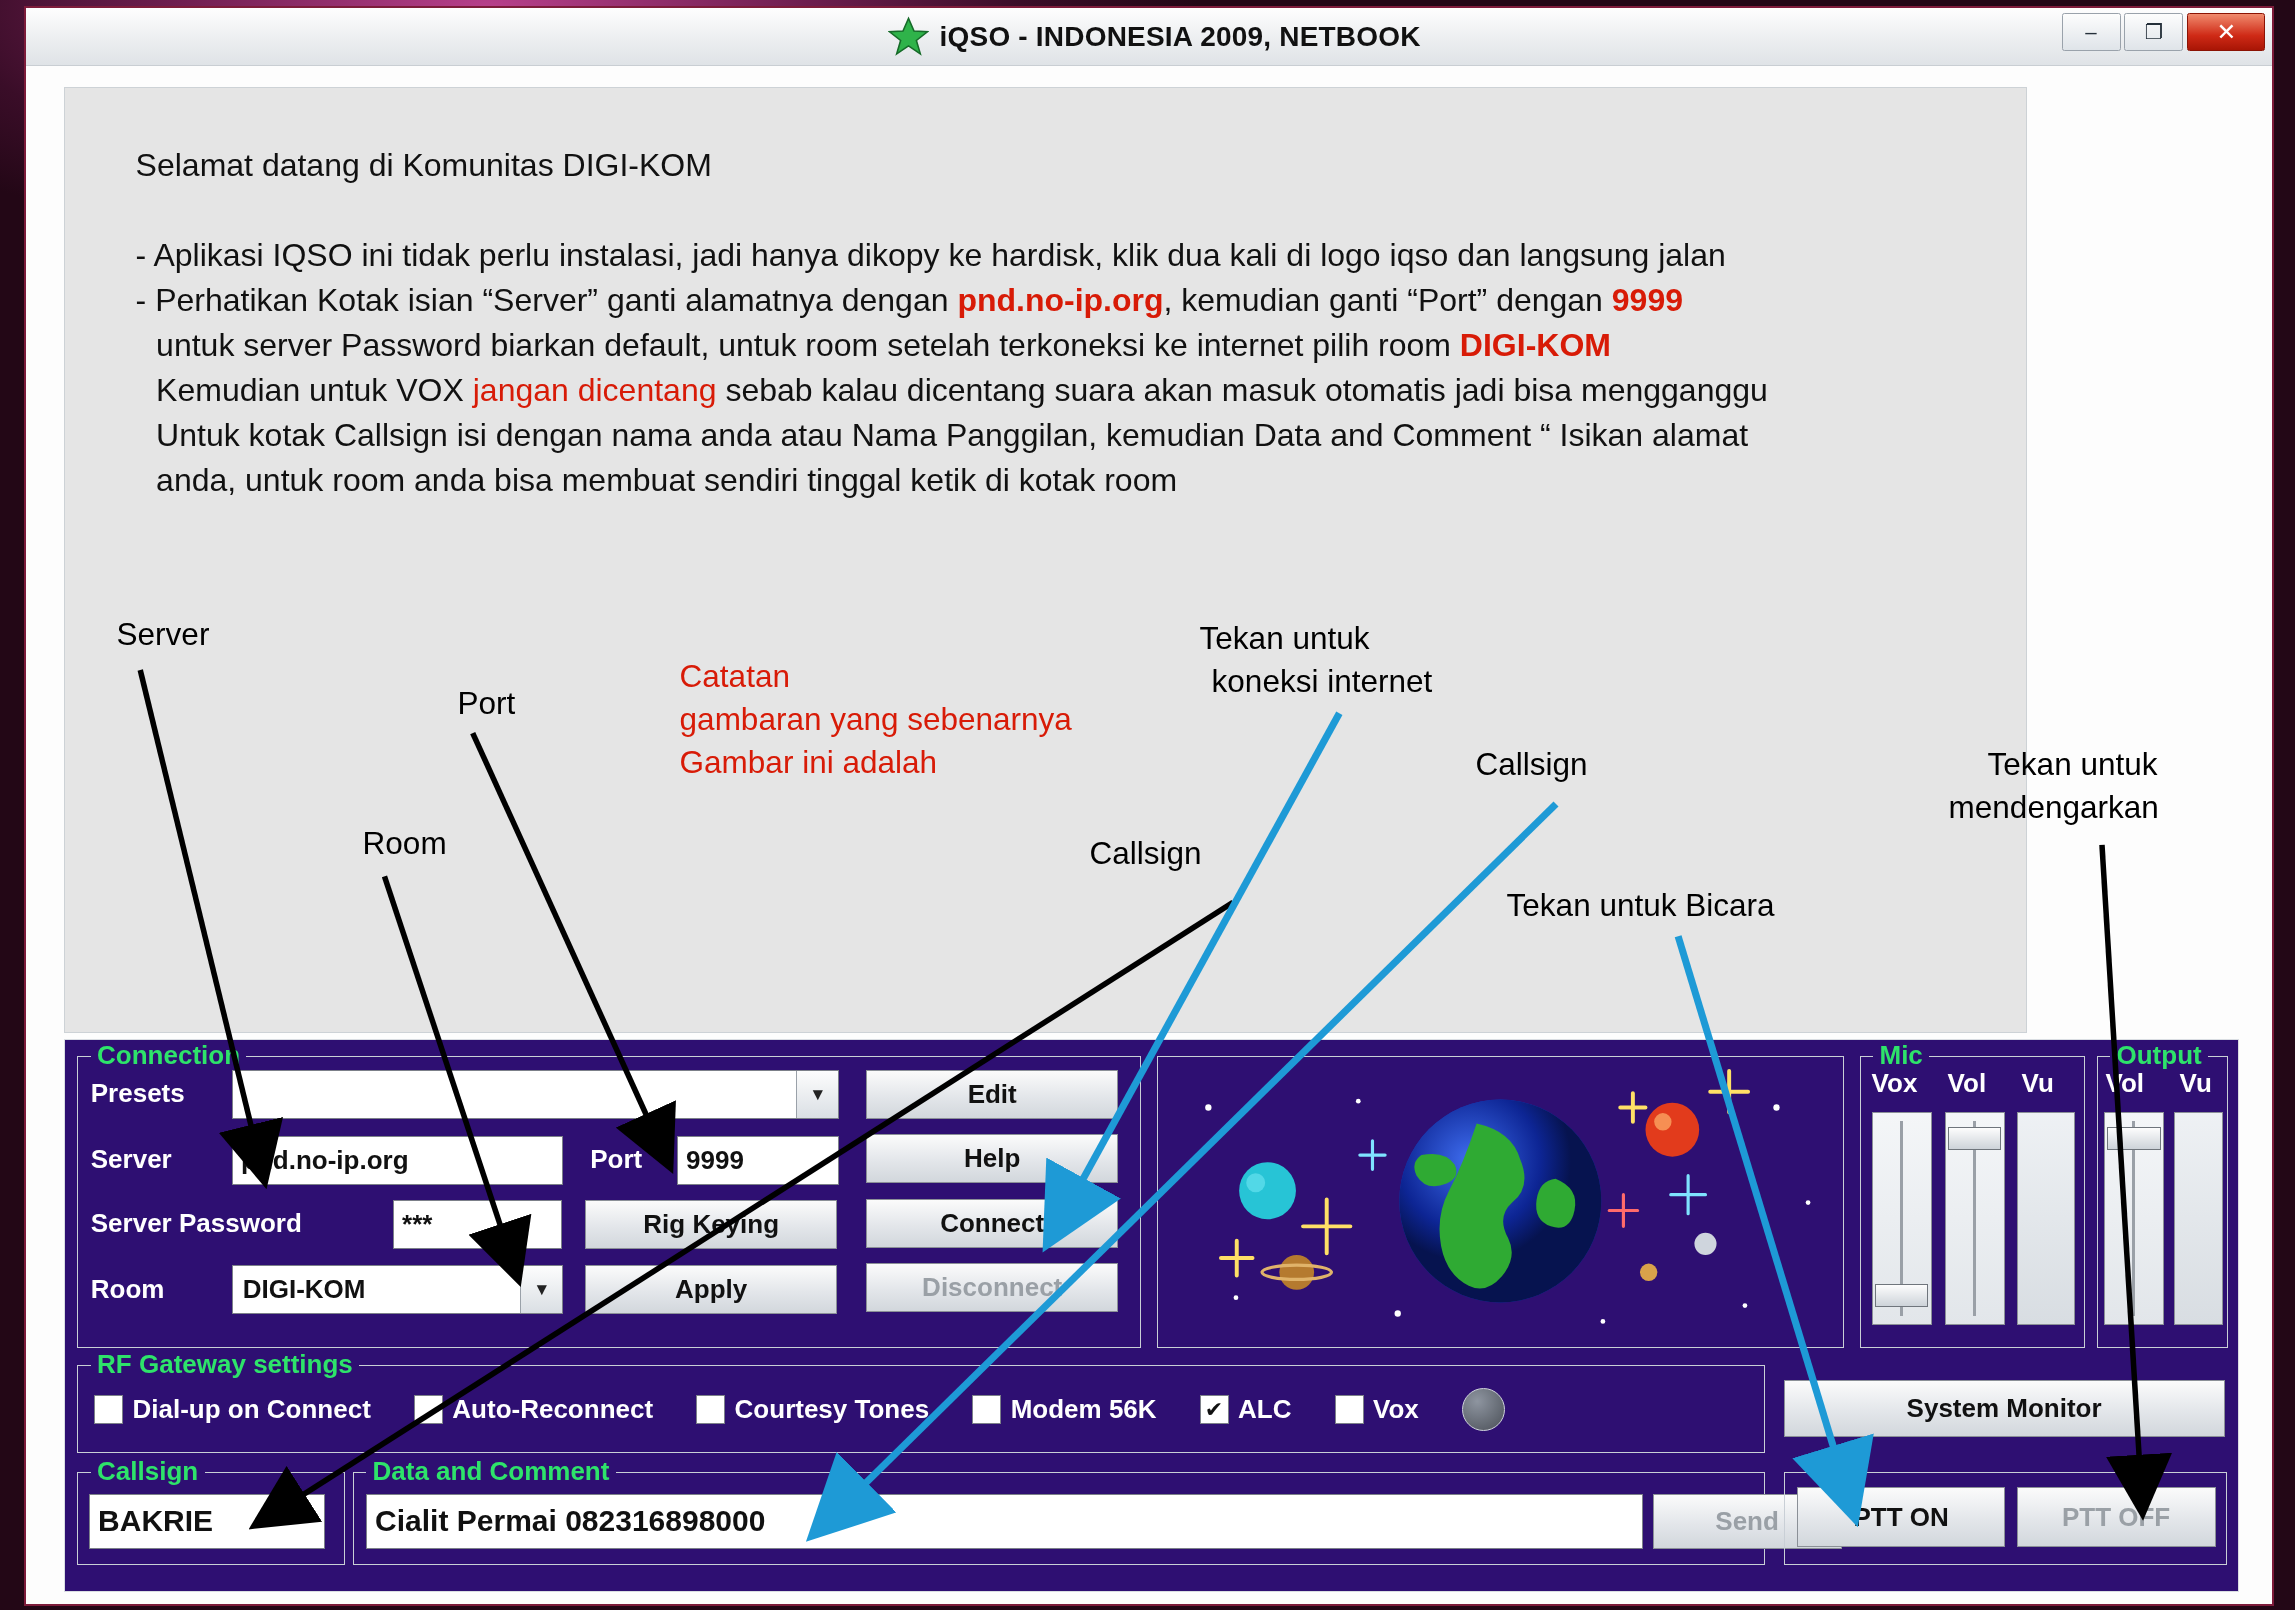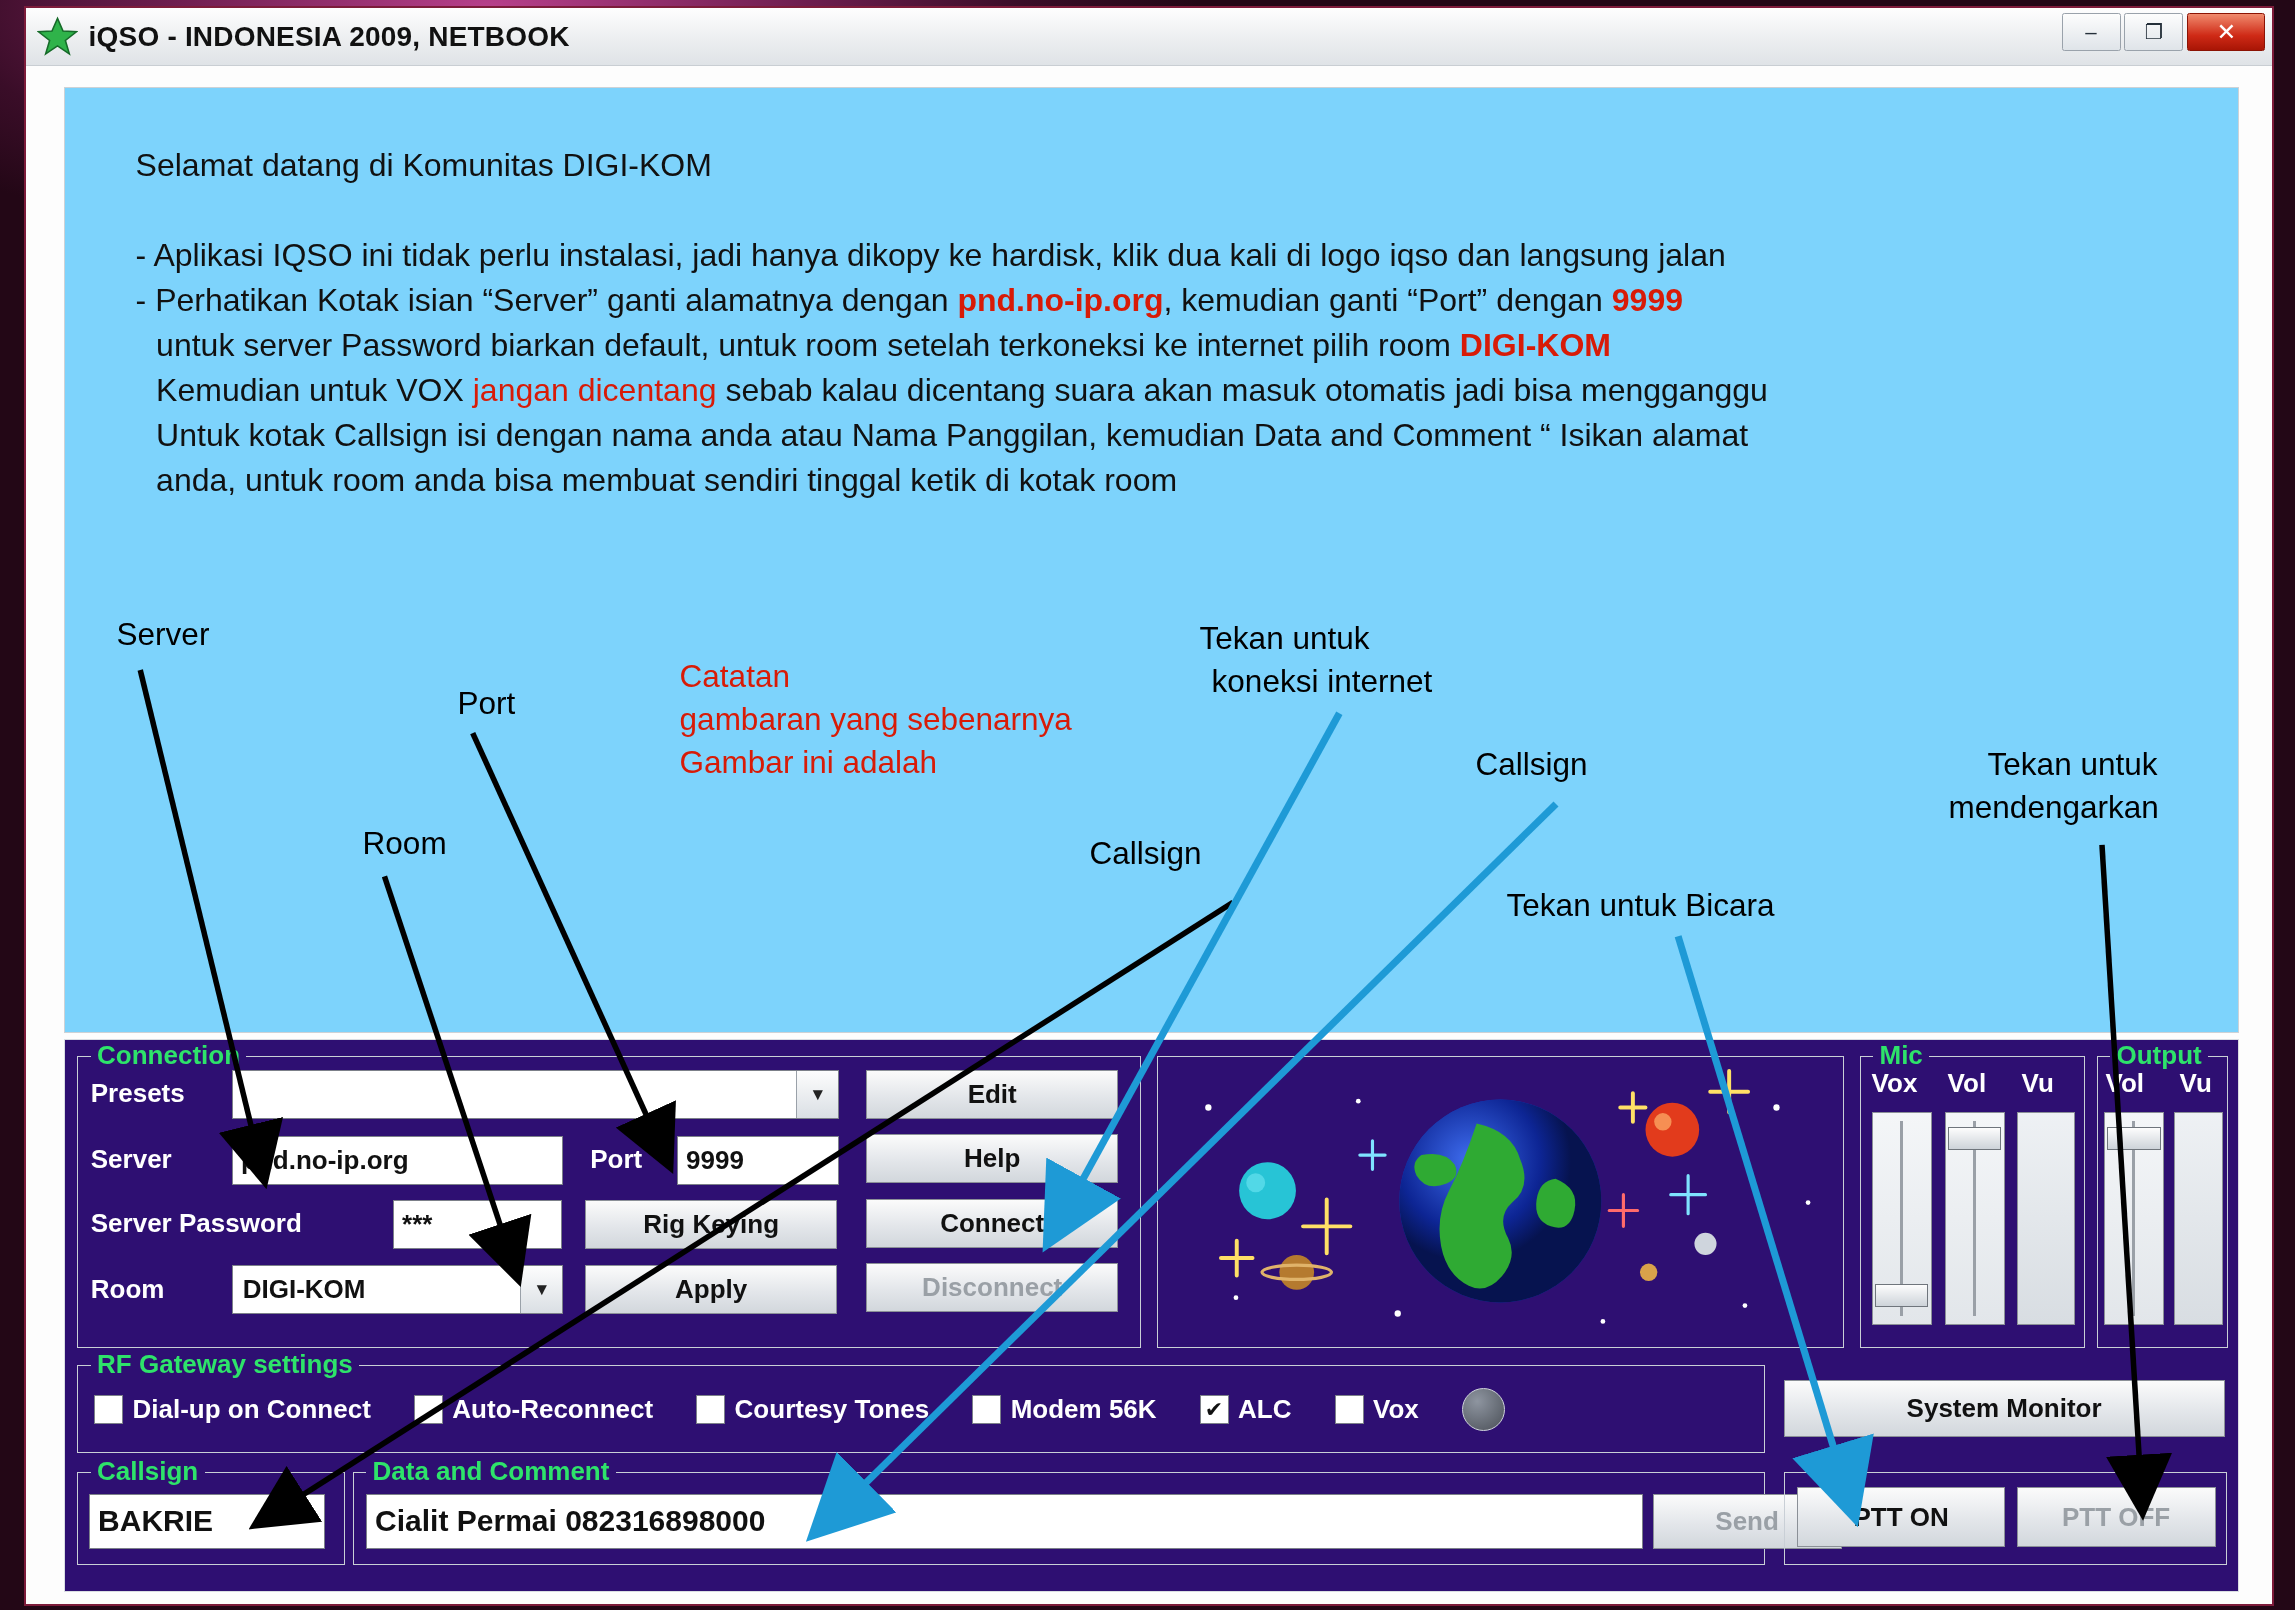--- a/index.html
+++ b/index.html
@@ -21,21 +21,21 @@
   #win{
     position:absolute;left:23.6px;top:6.3px;width:2250px;height:1600px;
     background:#fdfdfd;
     border:2.4px solid #7d1b3a;
     box-sizing:border-box;
   }
   #titlebar{
     position:relative;height:57px;
     background:linear-gradient(#fefefe,#eceef0 55%,#dfe3e7);
     border-bottom:0.8px solid #c9ced3;
-    display:flex;align-items:center;
+    display:flex;align-items:center;justify-content:center;
   }
   #titlebar .star{
     margin-left:11px;width:41px;height:41px;position:relative;
     display:flex;align-items:center;justify-content:center;
   }
   #titlebar .star svg{display:block}
   #title-text{
     font-weight:bold;font-size:28px;color:#111;margin-left:11px;letter-spacing:0.2px;
   }
   .winbtns{position:absolute;right:6.3px;top:4.7px;display:flex;gap:3.9px;}
@@ -44,22 +44,22 @@
     background:linear-gradient(#fdfdfd,#dfe4e9);
     display:flex;align-items:center;justify-content:center;
     font-size:20.5px;color:#25303a;
   }
   .wb.close{
     background:linear-gradient(#f08b6e,#cf2a16 60%,#a81505);
     border-color:#8c1304;color:#fff;font-size:23.6px;width:76px;
   }
   
   #doc{
-    position:absolute;left:38px;top:79px;width:2175px;height:946px;
-    background:#7dd3fc;border:0.8px solid #cdd2d6;
+    position:absolute;left:38px;top:79px;width:1963px;height:946px;
+    background:#e5e5e5;border:0.8px solid #cdd2d6;
     box-sizing:border-box;
   }
   #doctext{
     position:absolute;left:71px;top:55px;width:2065px;
     font-size:32px;line-height:45px;color:#111;
   }
   #doctext .u{text-decoration:underline;}
   .red{color:#d81b07;}
   .redb{color:#d81b07;font-weight:bold;}
   #catatan{

